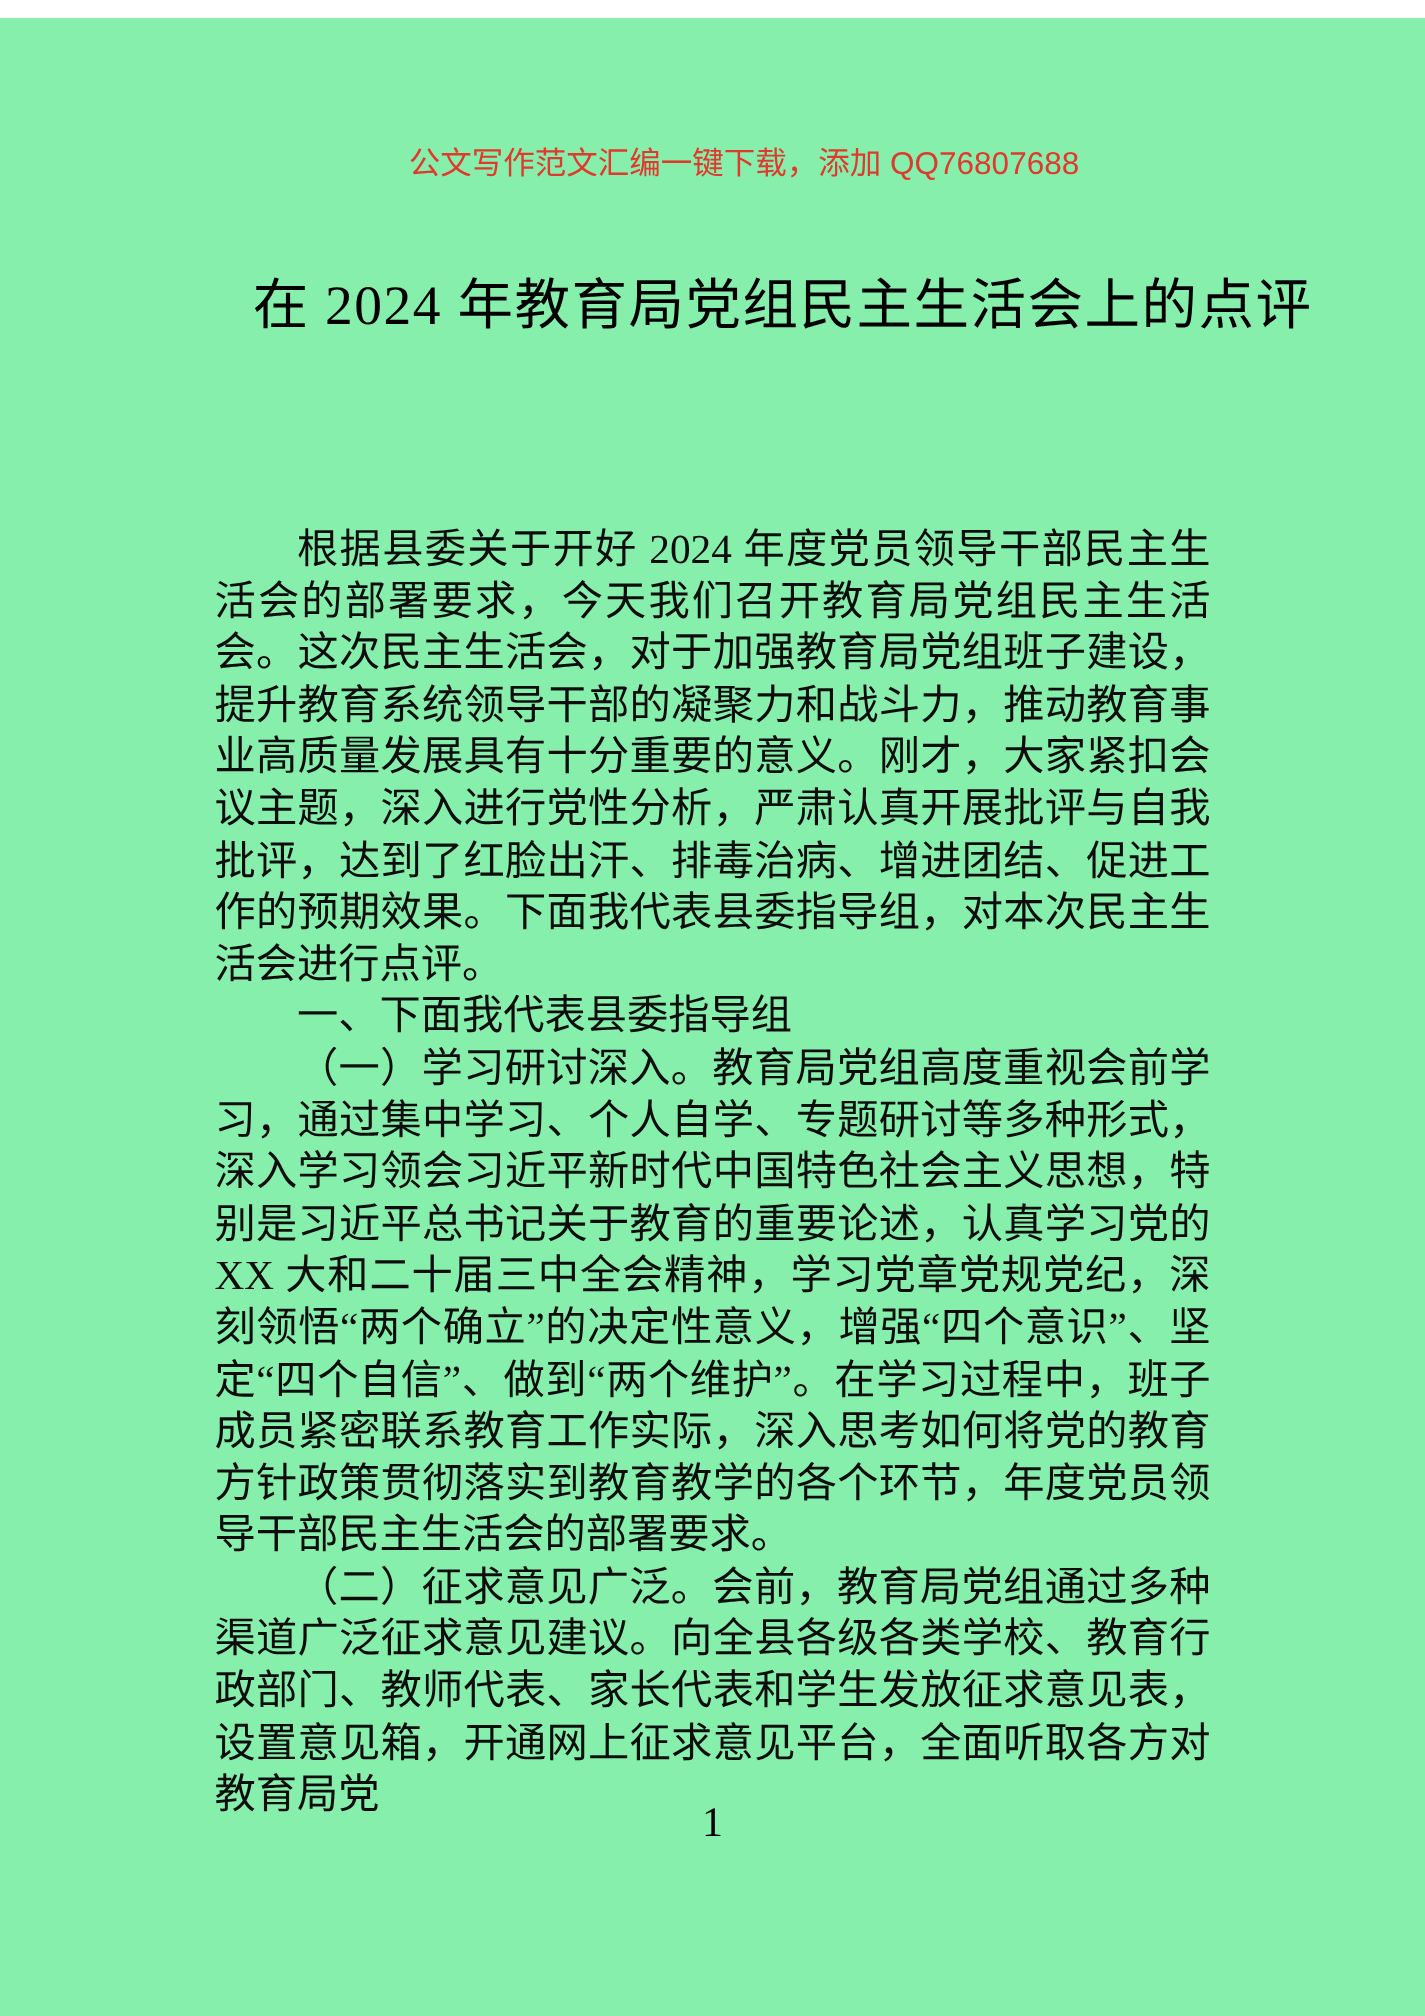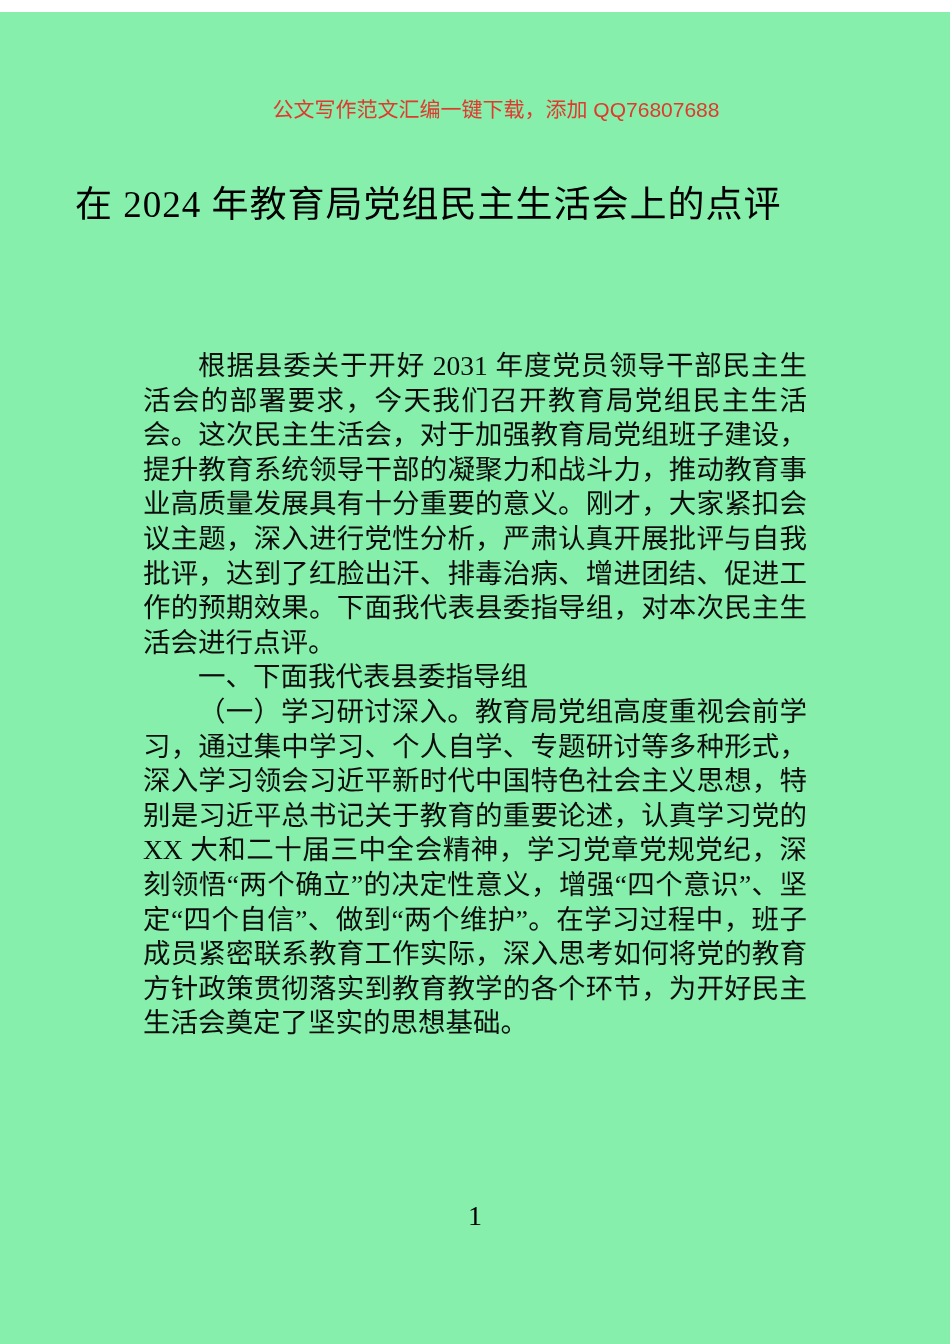--- a/index.html
+++ b/index.html
@@ -29,21 +29,21 @@
     line-height: 30px;
     color: #e0392e;
     font-family: "Liberation Sans", "DejaVu Sans", sans-serif;
   }
   .doc-title {
     position: absolute;
     top: 160px;
     left: 75px;
     right: 75px;
     margin: 0;
-    text-align: left;
+    text-align: right;
     font-size: 37px;
     line-height: 66px;
     font-weight: 400;
     color: #000000;
     letter-spacing: 1px;
   }
   .doc-body {
     position: absolute;
     top: 337px;
     left: 143px;
@@ -77,20 +77,21 @@
 
 <div class="page">
 
   <div class="header-notice">公文写作范文汇编一键下载，添加 QQ76807688</div>
 
   <h1 class="doc-title">
     <span style="display:block">在 2024 年教育局党组民主生活会上的点评</span>
   </h1>
 
   <div class="doc-body">
-    <p>根据县委关于开好 2031 年度党员领导干部民主生活会的部署要求，今天我们召开教育局党组民主生活会。这次民主生活会，对于加强教育局党组班子建设，提升教育系统领导干部的凝聚力和战斗力，推动教育事业高质量发展具有十分重要的意义。刚才，大家紧扣会议主题，深入进行党性分析，严肃认真开展批评与自我批评，达到了红脸出汗、排毒治病、增进团结、促进工作的预期效果。下面我代表县委指导组，对本次民主生活会进行点评。</p>
+    <p>根据县委关于开好 2024 年度党员领导干部民主生活会的部署要求，今天我们召开教育局党组民主生活会。这次民主生活会，对于加强教育局党组班子建设，提升教育系统领导干部的凝聚力和战斗力，推动教育事业高质量发展具有十分重要的意义。刚才，大家紧扣会议主题，深入进行党性分析，严肃认真开展批评与自我批评，达到了红脸出汗、排毒治病、增进团结、促进工作的预期效果。下面我代表县委指导组，对本次民主生活会进行点评。</p>
     <p>一、下面我代表县委指导组</p>
-    <p>（一）学习研讨深入。教育局党组高度重视会前学习，通过集中学习、个人自学、专题研讨等多种形式，深入学习领会习近平新时代中国特色社会主义思想，特别是习近平总书记关于教育的重要论述，认真学习党的 XX 大和二十届三中全会精神，学习党章党规党纪，深刻领悟“两个确立”的决定性意义，增强“四个意识”、坚定“四个自信”、做到“两个维护”。在学习过程中，班子成员紧密联系教育工作实际，深入思考如何将党的教育方针政策贯彻落实到教育教学的各个环节，为开好民主生活会奠定了坚实的思想基础。</p>
+    <p>（一）学习研讨深入。教育局党组高度重视会前学习，通过集中学习、个人自学、专题研讨等多种形式，深入学习领会习近平新时代中国特色社会主义思想，特别是习近平总书记关于教育的重要论述，认真学习党的 XX 大和二十届三中全会精神，学习党章党规党纪，深刻领悟“两个确立”的决定性意义，增强“四个意识”、坚定“四个自信”、做到“两个维护”。在学习过程中，班子成员紧密联系教育工作实际，深入思考如何将党的教育方针政策贯彻落实到教育教学的各个环节，年度党员领导干部民主生活会的部署要求。</p>
+    <p>（二）征求意见广泛。会前，教育局党组通过多种渠道广泛征求意见建议。向全县各级各类学校、教育行政部门、教师代表、家长代表和学生发放征求意见表，设置意见箱，开通网上征求意见平台，全面听取各方对教育局党</p>
   </div>
 
   <div class="page-number">1</div>
 
 </div>
 
 </body></html>

